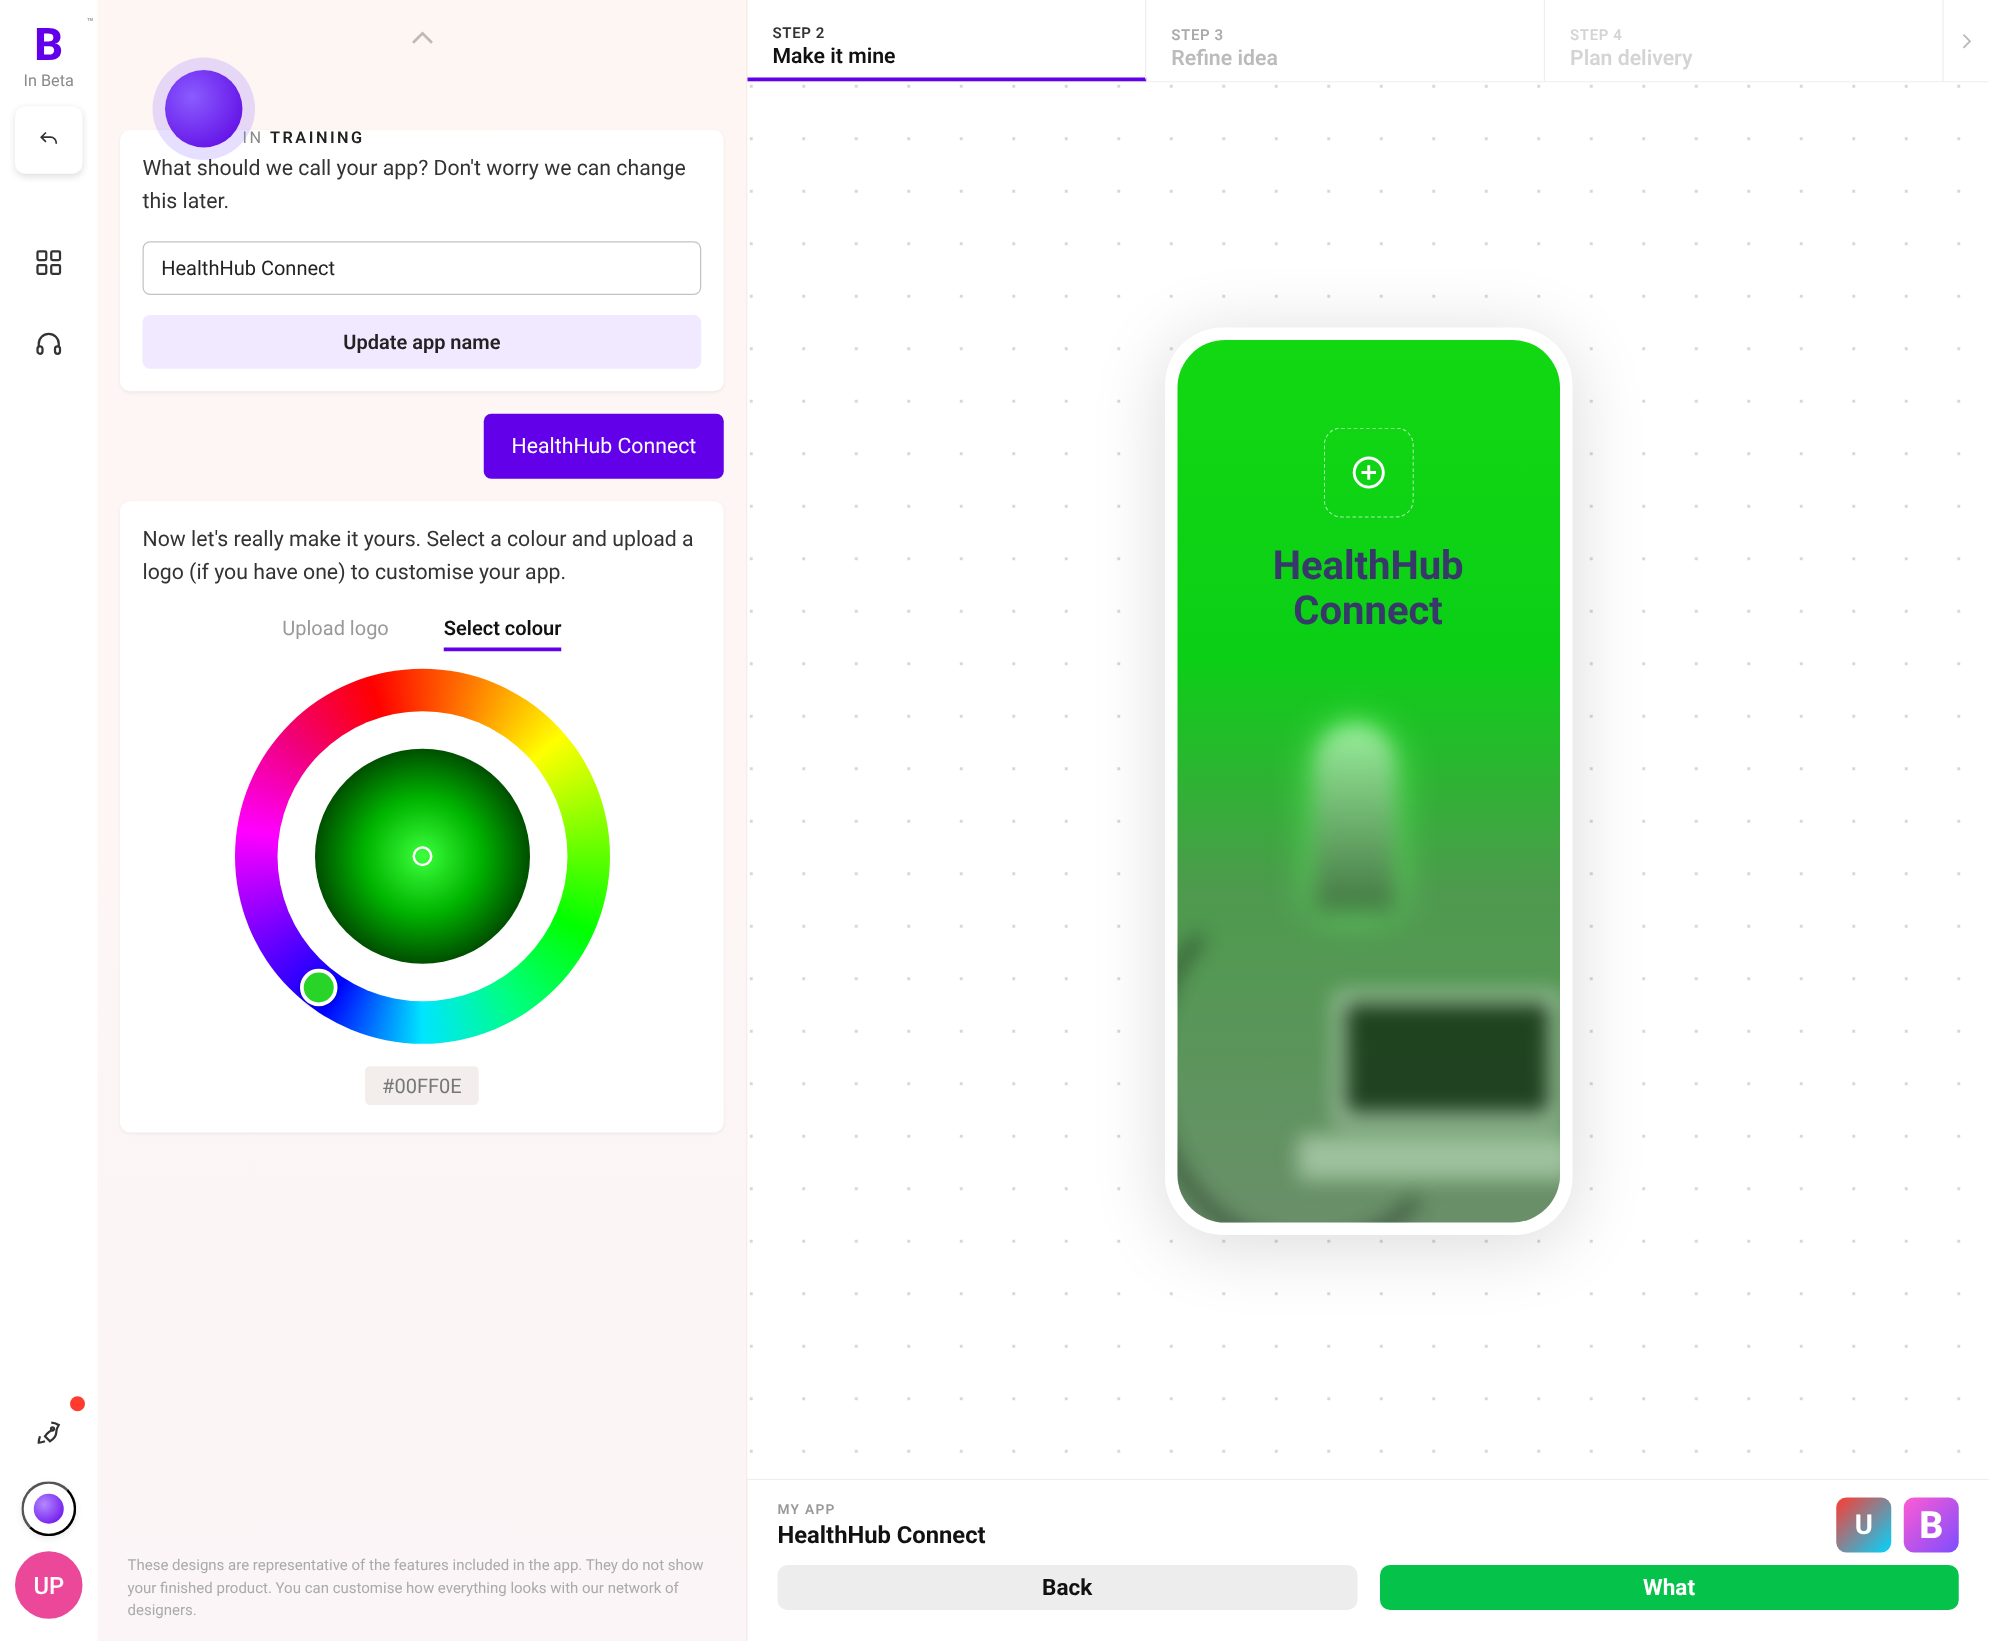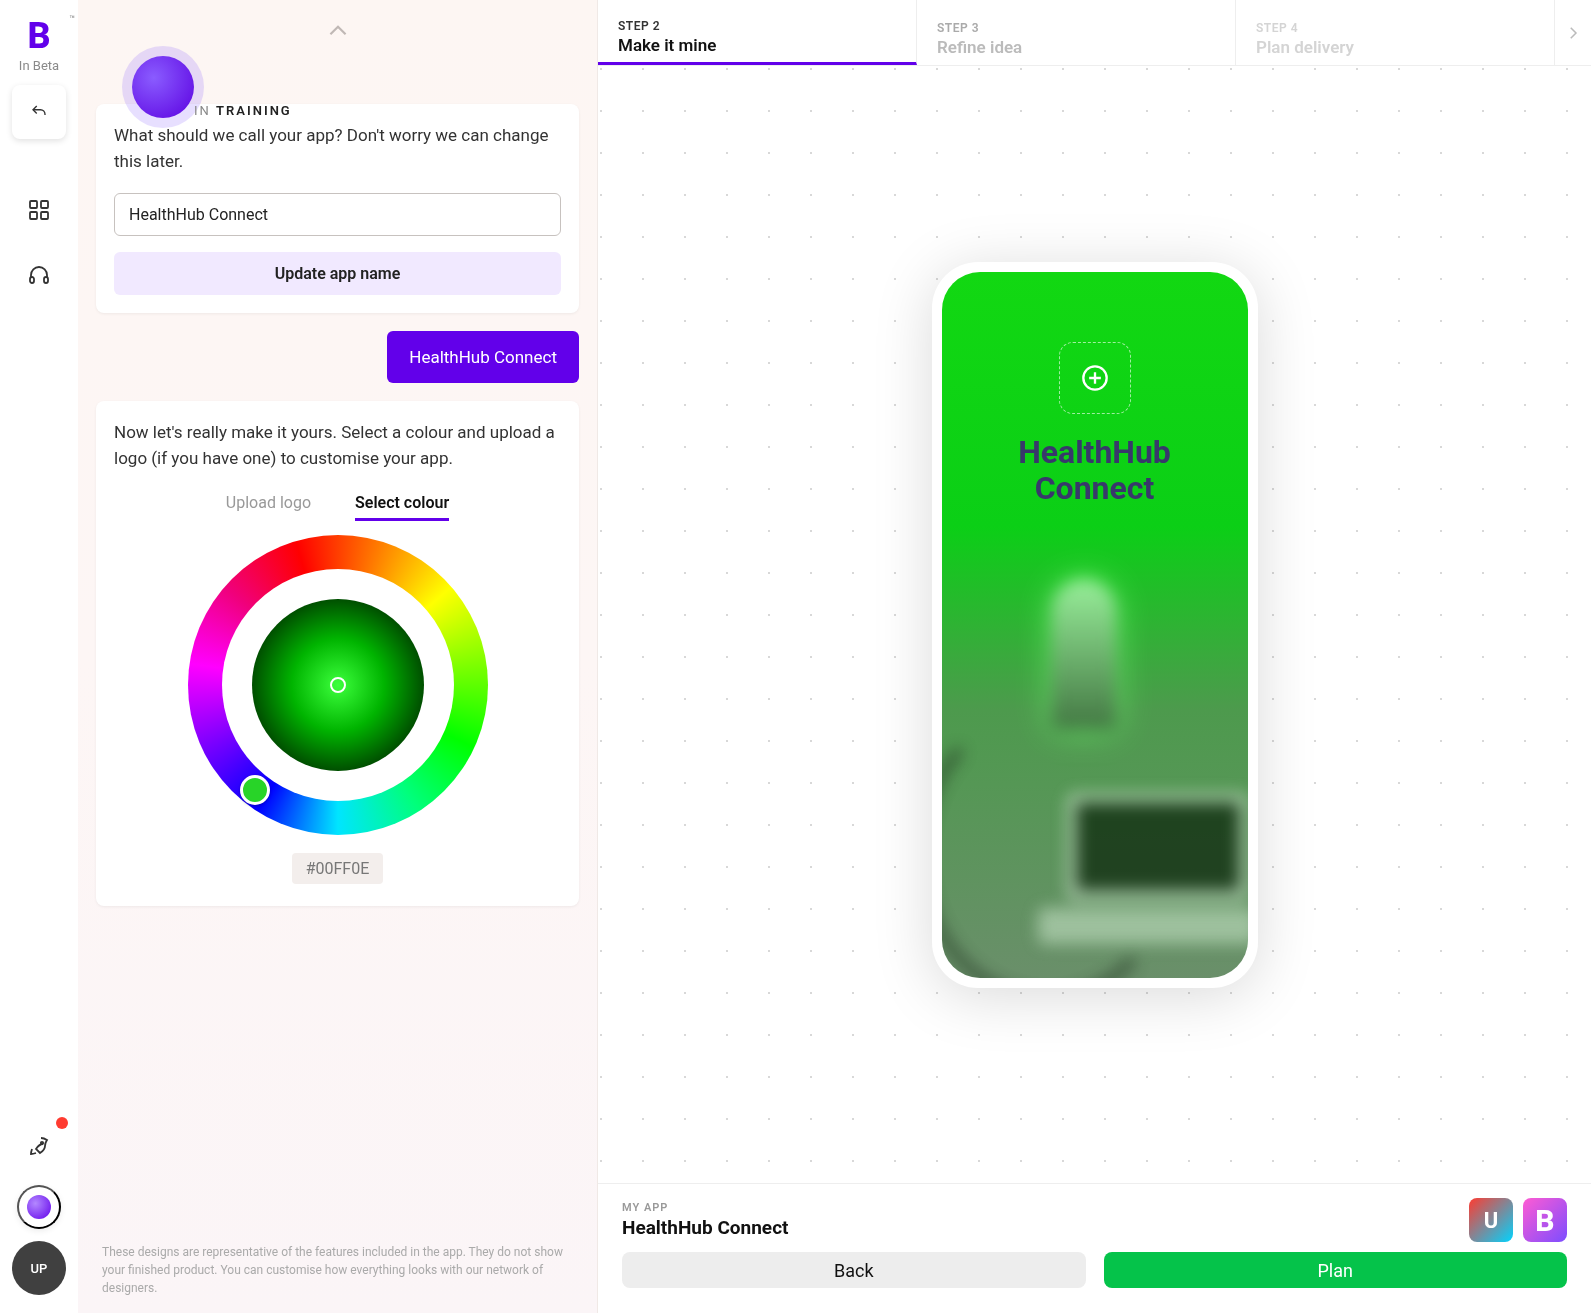--- a/index.html
+++ b/index.html
@@ -10,21 +10,21 @@
 .logoTM{font-size:9px;color:#8a8a8a;position:absolute;top:-4px;right:-16px}
 .beta{font-size:13px;color:#8a8a8a}
 .navbtn{width:54px;height:54px;display:flex;align-items:center;justify-content:center;border-radius:12px;cursor:pointer;color:#333;border:none;background:transparent}
 .navbtn.card{background:#fff;box-shadow:0 2px 6px rgba(0,0,0,0.12)}
 .navbtn svg{width:24px;height:24px;stroke:#333;fill:none;stroke-width:1.8}
 .lnav-spacer{flex:1}
 .rocket-wrap{position:relative}
 .rocket-badge{position:absolute;top:-2px;right:-2px;width:12px;height:12px;background:#ff3b30;border-radius:50%}
 .purple-dot{width:44px;height:44px;border-radius:50%;background:#fff;display:flex;align-items:center;justify-content:center;box-shadow:0 2px 6px rgba(0,0,0,0.08)}
 .purple-dot-inner{width:24px;height:24px;border-radius:50%;background:radial-gradient(circle at 35% 35%,#b388ff,#6200ea)}
-.avatar{width:54px;height:54px;border-radius:50%;background:#404040;display:flex;align-items:center;justify-content:center;color:#fff;font-size:13px;font-weight:500}
+.avatar{width:54px;height:54px;border-radius:50%;background:#ec4899;display:flex;align-items:center;justify-content:center;color:#fff;font-size:19px;font-weight:500}
 .chat{width:520px;height:100%;background:linear-gradient(180deg,#fdf6f3 0%,#fdf6f5 50%,#fbf5f7 100%);border-right:1px solid #f0e9e6;display:flex;flex-direction:column;overflow:hidden}
 .chat-scroll{flex:1;overflow:auto;padding:14px 18px 0}
 .chev-up{display:flex;justify-content:center;padding:4px 0 12px;color:#c0b8b5}
 .chev-up svg{width:26px;height:26px;stroke:currentColor;fill:none;stroke-width:2}
 .bot-row{display:flex;align-items:flex-end;gap:0;margin:0 0 6px 36px}
 .bot-orb{width:62px;height:62px;border-radius:50%;background:radial-gradient(circle at 35% 35%,#8a5cff,#5b00e0);box-shadow:0 0 0 10px rgba(124,77,255,0.18)}
 .bot-status{font-size:13px;letter-spacing:2px;color:#888}
 .bot-status b{color:#222;font-weight:600}
 .card{background:#fff;border-radius:8px;box-shadow:0 1px 3px rgba(0,0,0,0.06);padding:18px}
 .card1{margin-top:-20px}
@@ -72,21 +72,21 @@
 .footer{height:130px;border-top:1px solid #eee;display:flex;flex-direction:column;padding:14px 24px;gap:10px}
 .footer-top{display:flex;align-items:center;justify-content:space-between}
 .myapp-l{font-size:11px;letter-spacing:1px;font-weight:600;color:#999}
 .myapp-n{font-size:19px;font-weight:700;color:#111;margin-top:2px}
 .idea-thumbs{display:flex;gap:10px}
 .thumb{width:44px;height:44px;border-radius:8px}
 .thumb.a{background:linear-gradient(135deg,#ff3b30,#00d4ff);display:flex;align-items:center;justify-content:center;color:#fff;font-size:22px;font-weight:700}
 .thumb.b{background:linear-gradient(135deg,#ff5bd3,#7c4dff);display:flex;align-items:center;justify-content:center}
 .thumb.b span{font-size:30px;font-weight:800;color:#fff}
 .footer-btns{display:flex;gap:18px}
-.fbtn{flex:1;height:36px;border:none;border-radius:8px;font-size:18px;font-weight:400;cursor:pointer}
+.fbtn{flex:1;height:36px;border:none;border-radius:8px;font-size:18px;font-weight:700;cursor:pointer}
 .fbtn.back{background:#ededed;color:#111}
 .fbtn.next{background:#05c34a;color:#fff}
 </style>
 </head>
 <body>
 
 <div class="lnav">
   <div class="logo">
     <div class="logoB">B</div>
     <div class="logoTM">™</div>
@@ -224,16 +224,16 @@
       </div>
       <div class="idea-thumbs">
         <div class="thumb a">U</div>
         <div class="thumb b">
             <span>B</span>
           </div>
       </div>
     </div>
     <div class="footer-btns">
       <button class="fbtn back">Back</button>
-      <button class="fbtn next">Plan</button>
+      <button class="fbtn next">What</button>
     </div>
   </div>
 </div>
 
 </body></html>

